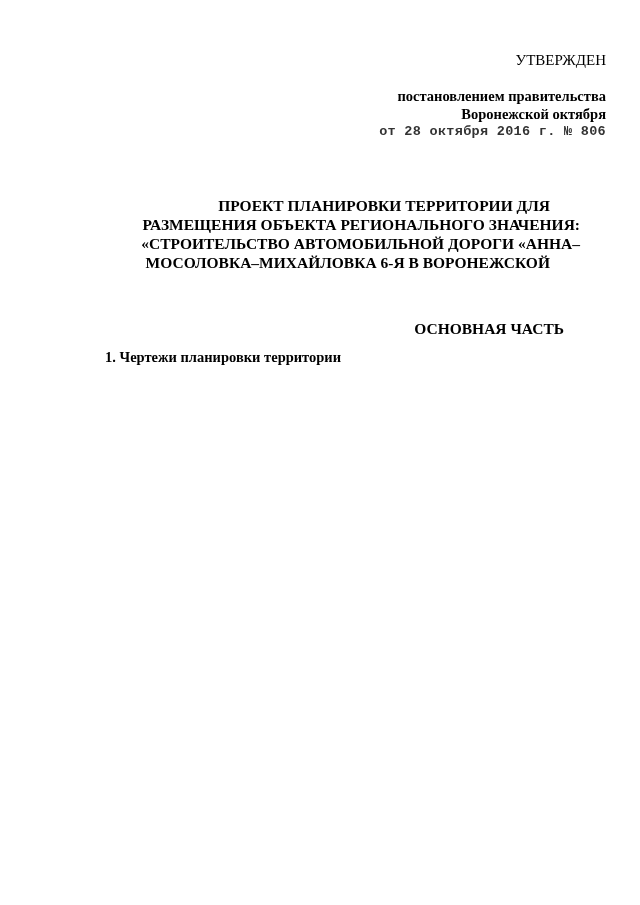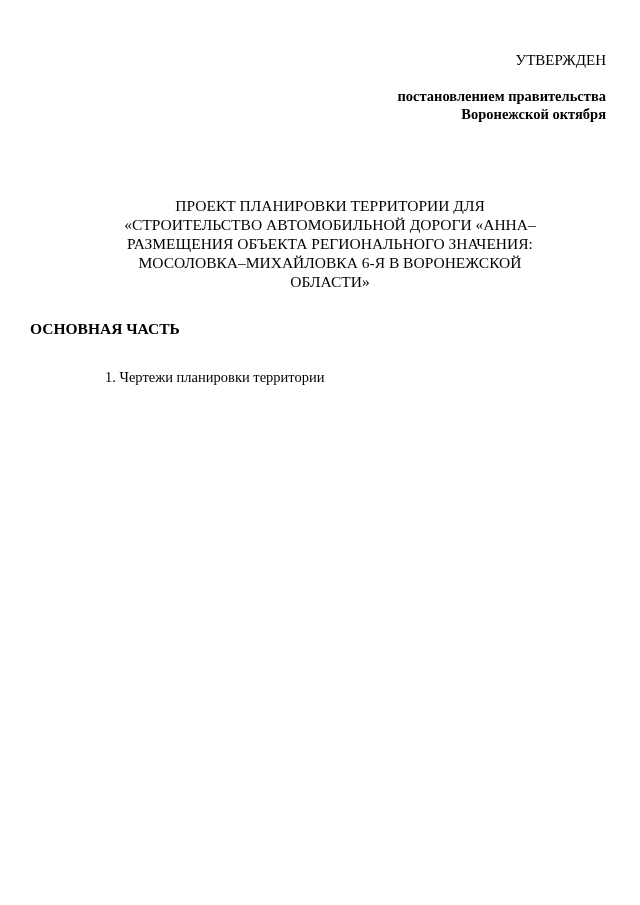--- a/index.html
+++ b/index.html
@@ -1,36 +1,36 @@
 <!DOCTYPE html>
 <html><head>
   <meta charset="utf-8">
   <style>
     html, body { margin: 0; padding: 0; background: #ffffff; }
     body { width: 640px; height: 905px; position: relative; overflow: hidden; color: #000; font-family: "Liberation Serif", serif; }
     .approved { position: absolute; right: 34px; top: 52px; font-size: 15px; text-align: left; }
     .decree { position: absolute; right: 34px; top: 87px; font-size: 14.5px; text-align: right; line-height: 18px; font-weight: bold; }
     .decree .mono { font-family: "Liberation Mono", monospace; font-size: 13.5px; color: #333; letter-spacing: 0.3px; }
-    .title { position: absolute; left: 110px; width: 440px; top: 196px; text-align: center; font-weight: normal; font-size: 15.5px; line-height: 19px; }
-    .subtitle { position: absolute; left: 0; width: 564px; top: 320px; text-align: left; font-weight: bold; font-size: 15.5px; padding-left: 30px; box-sizing: border-box; }
-    .section { position: absolute; left: 105px; top: 369px; font-weight: normal; font-size: 14.5px; }
+    .title { position: absolute; left: 110px; width: 440px; top: 196px; text-align: right; font-weight: bold; font-size: 15.5px; line-height: 19px; }
+    .subtitle { position: absolute; left: 0; width: 564px; top: 320px; text-align: right; font-weight: bold; font-size: 15.5px; padding-left: 30px; box-sizing: border-box; }
+    .section { position: absolute; left: 105px; top: 349px; font-weight: bold; font-size: 14.5px; }
   </style>
 </head>
 <body>
 
 <div class="approved">УТВЕРЖДЕН</div>
 
 <div class="decree">
   <div>постановлением правительства</div>
   <div>Воронежской октября</div>
+  <div class="mono">от 28 октября 2016 г. № 806</div>
 </div>
 
 <div class="title">
   <div>ПРОЕКТ ПЛАНИРОВКИ ТЕРРИТОРИИ ДЛЯ</div>
+  <div style="margin-left:-30px;margin-right:-30px;">РАЗМЕЩЕНИЯ ОБЪЕКТА РЕГИОНАЛЬНОГО ЗНАЧЕНИЯ:</div>
   <div style="margin-left:-30px;margin-right:-30px;">«СТРОИТЕЛЬСТВО АВТОМОБИЛЬНОЙ ДОРОГИ «АННА–</div>
-  <div style="margin-left:-30px;margin-right:-30px;">РАЗМЕЩЕНИЯ ОБЪЕКТА РЕГИОНАЛЬНОГО ЗНАЧЕНИЯ:</div>
   <div>МОСОЛОВКА–МИХАЙЛОВКА 6-Я В ВОРОНЕЖСКОЙ</div>
-  <div>ОБЛАСТИ»</div>
 </div>
 
 <div class="subtitle">ОСНОВНАЯ ЧАСТЬ</div>
 
 <div class="section">1. Чертежи планировки территории</div>
 
 </body></html>

